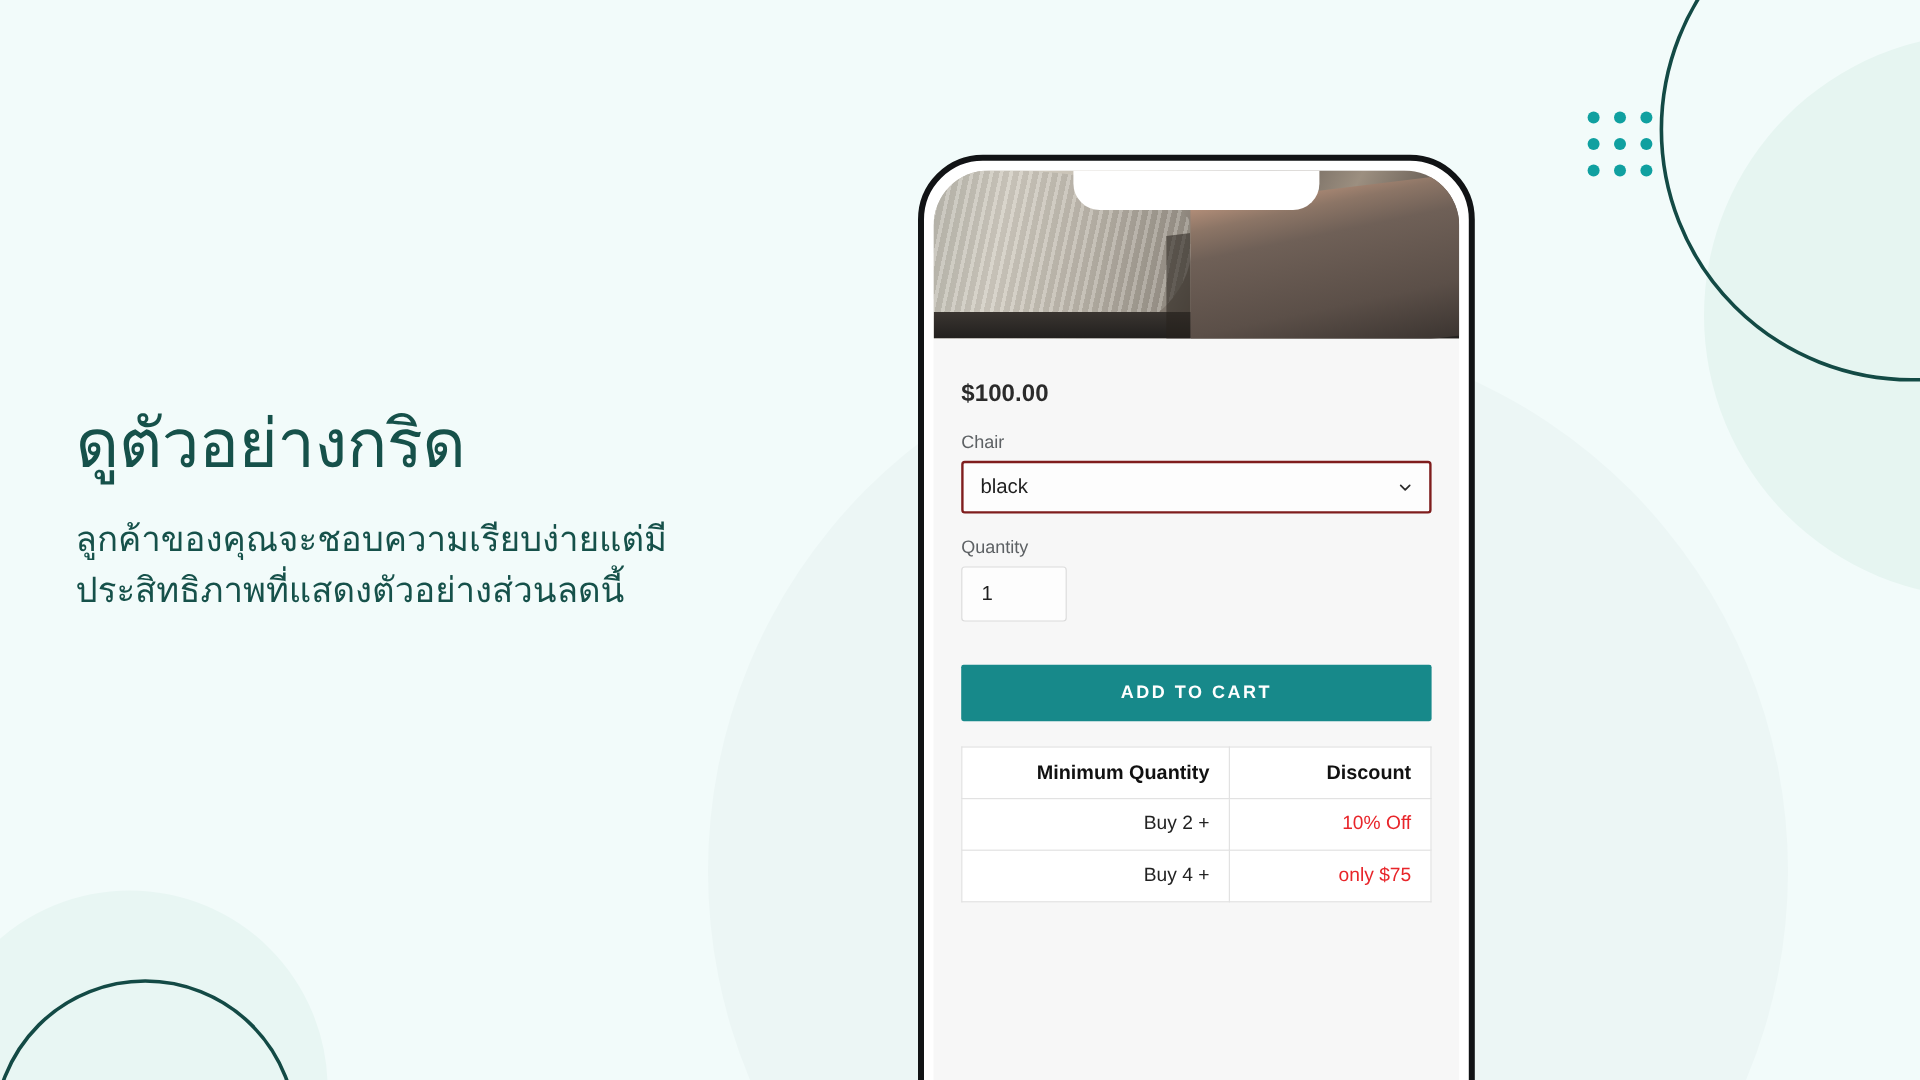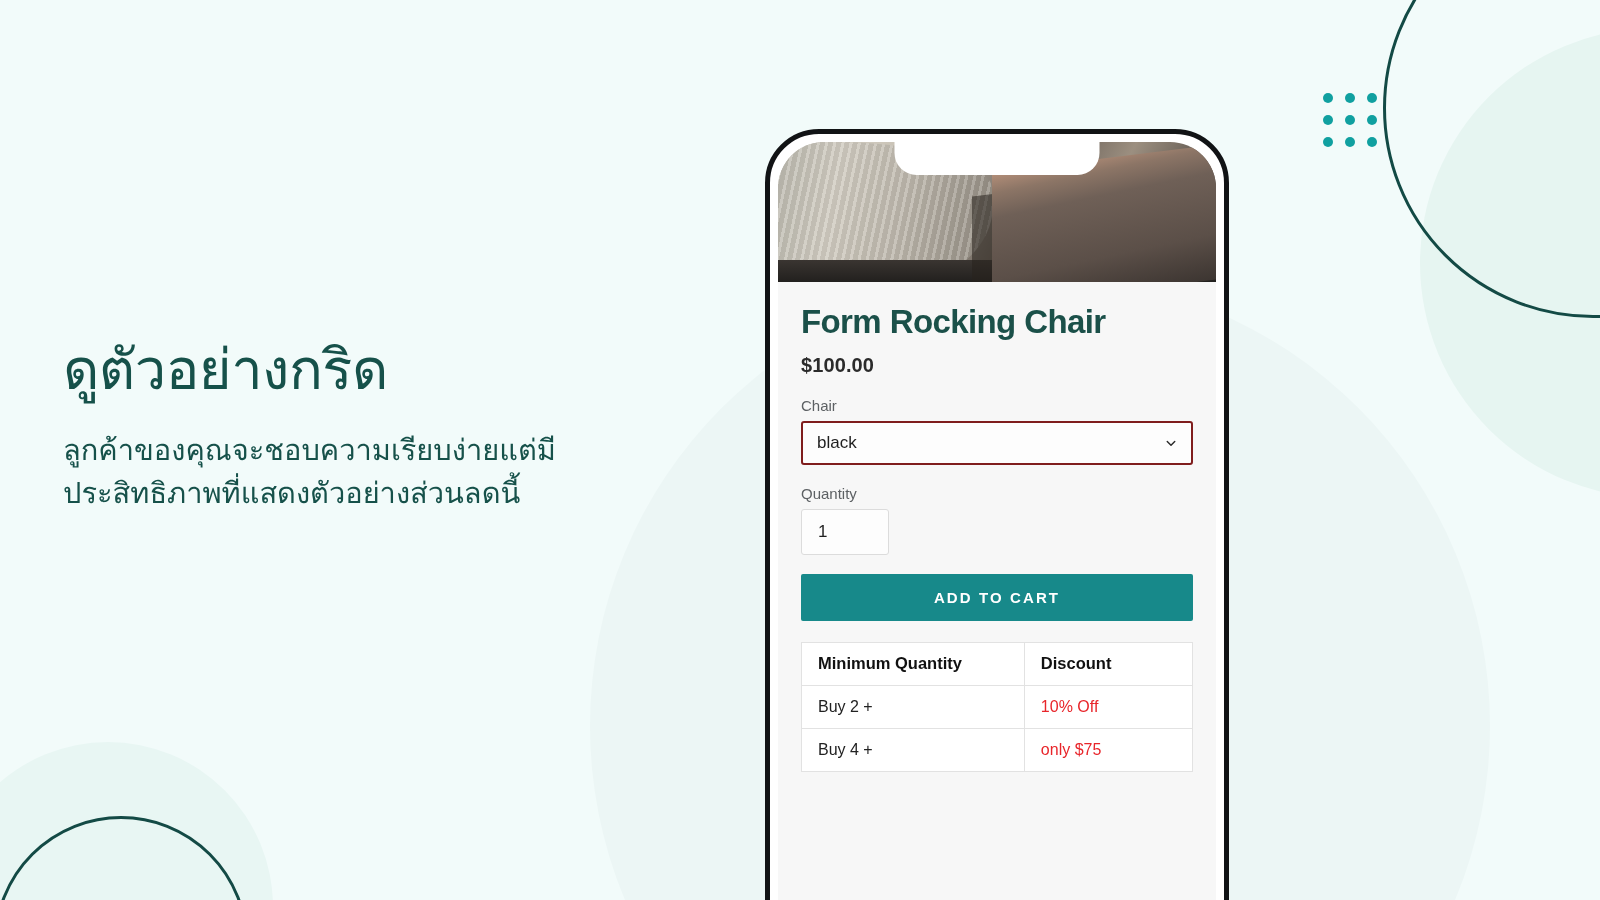--- a/index.html
+++ b/index.html
@@ -256,21 +256,21 @@
     border: 1px solid #dcdcdc;
     border-radius: 3px;
     display: flex;
     align-items: center;
     padding: 0 16px;
     font-size: 17px;
     color: #1f1f1f;
   }
 
   .add-to-cart {
-    margin-top: 19px;
+    margin-top: 36px;
     width: 100%;
     height: 47px;
     background: #17898a;
     color: #ffffff;
     border: none;
     border-radius: 2px;
     font-family: inherit;
     font-size: 15px;
     font-weight: 700;
     letter-spacing: 2.1px;
@@ -281,21 +281,21 @@
   .discount-table {
     margin-top: 21px;
     width: 100%;
     border-collapse: collapse;
     background: #ffffff;
     table-layout: fixed;
   }
   .discount-table th,
   .discount-table td {
     border: 1px solid #e2e2e2;
-    text-align: left;
+    text-align: right;
     padding: 11px 16px;
     font-size: 16px;
     height: 43px;
   }
   .discount-table th {
     font-weight: 700;
     color: #111111;
     font-size: 16.5px;
   }
   .discount-table td.qty-cell {
@@ -339,21 +339,20 @@
 <div class="phone">
   <div class="phone-screen">
 
     <div class="hero">
       <div class="hero-floor"></div>
       <div class="notch"></div>
     </div>
 
     <div class="pdp">
 
-      <div class="product-title">Form Rocking Chair</div>
       <div class="product-price">$100.00</div>
 
       <div class="field-label">Chair</div>
       <div class="select-box">
         <span>black</span>
         <svg class="select-chevron" viewBox="0 0 16 16">
           <path d="M3 6 L8 11 L13 6" fill="none" stroke="currentColor" stroke-width="1.9" stroke-linecap="round" stroke-linejoin="round"></path>
         </svg>
       </div>
 

